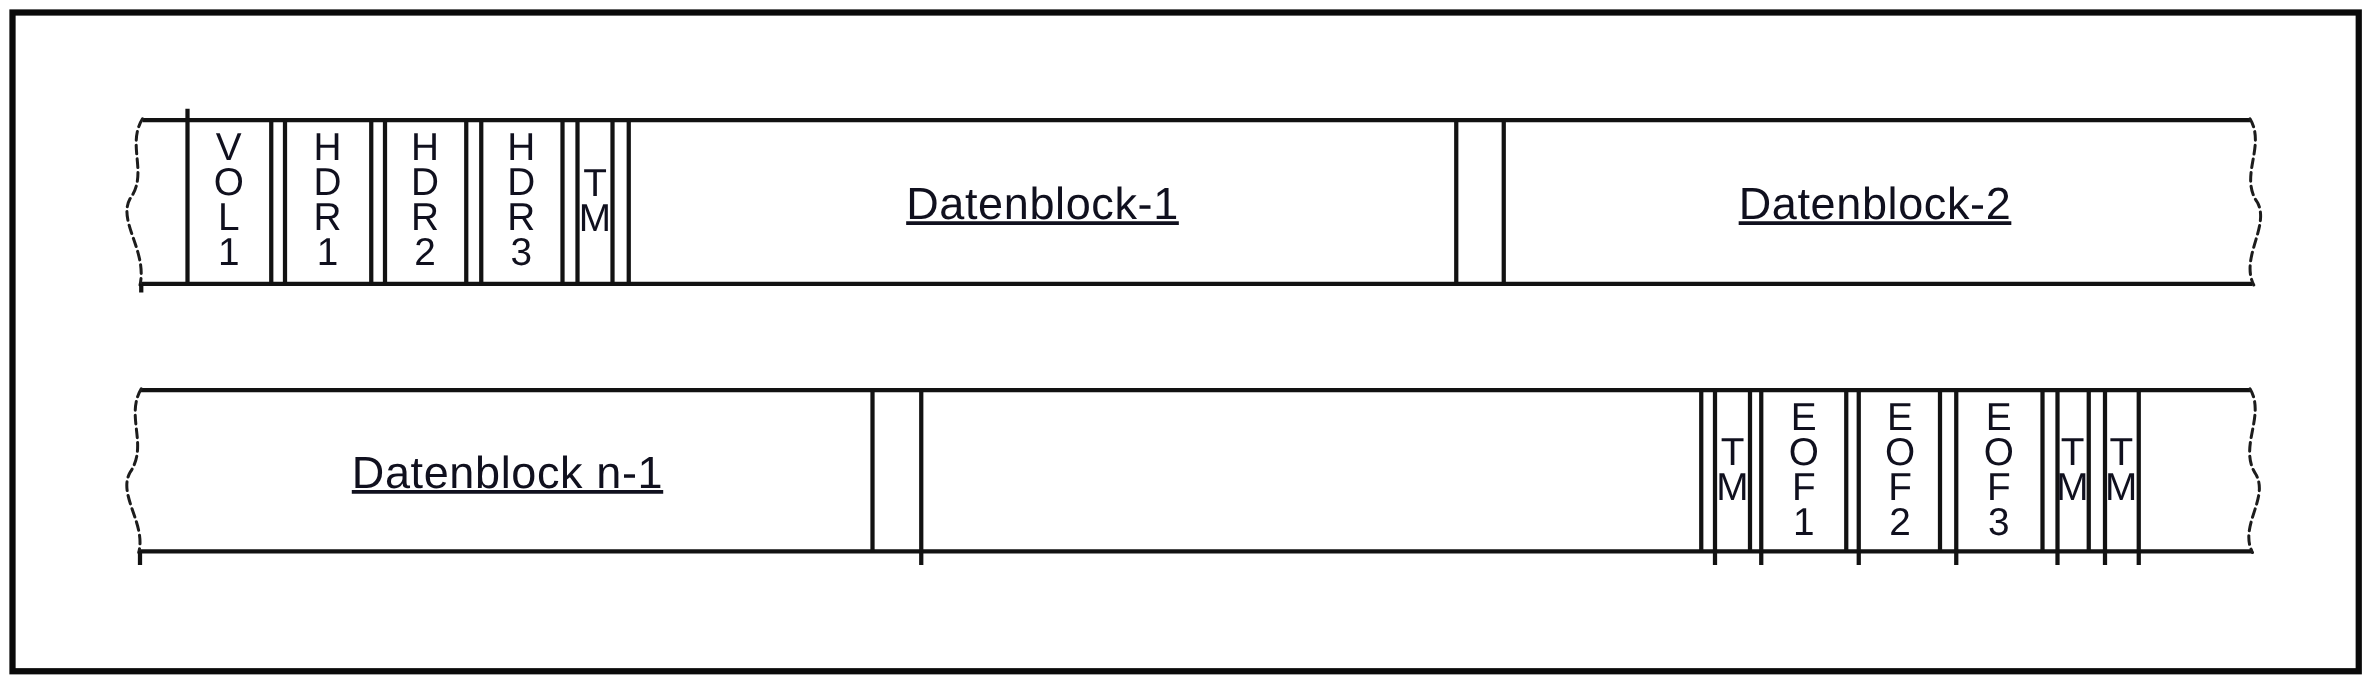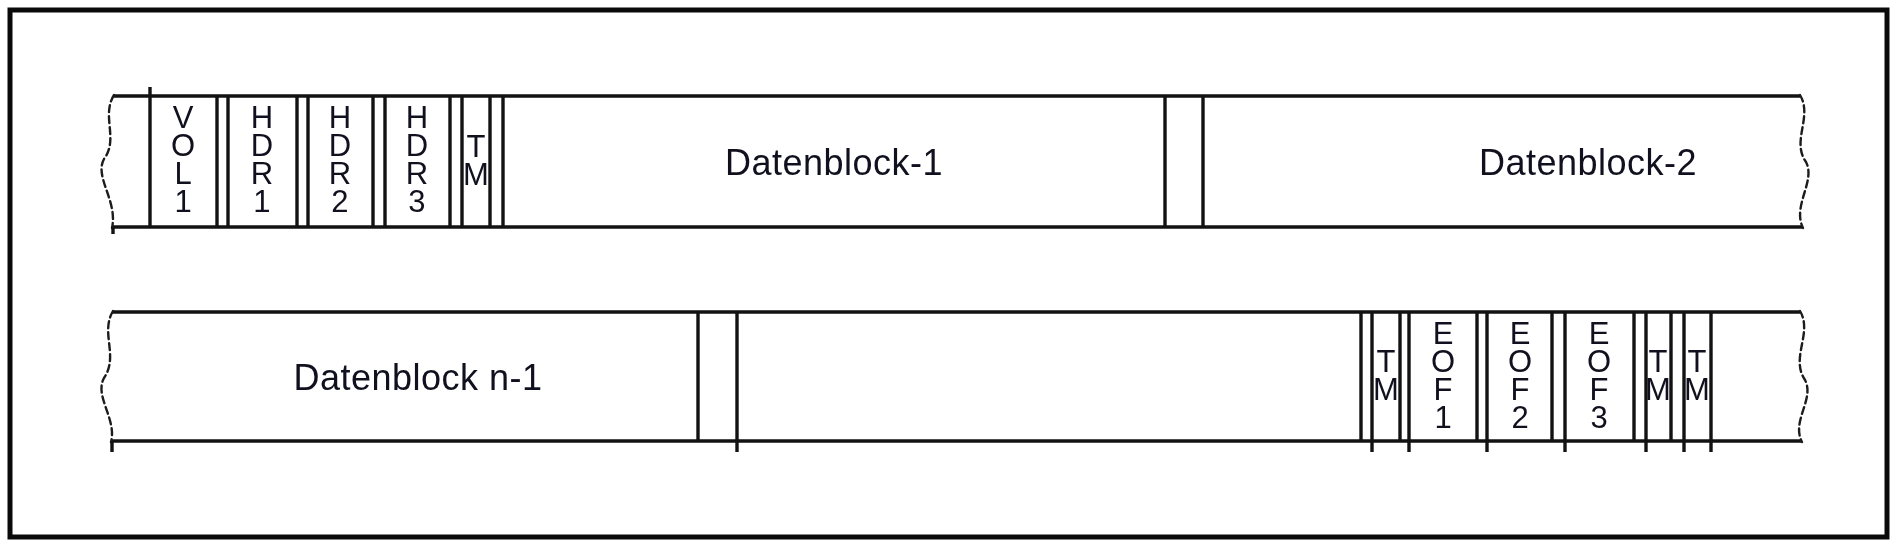--- a/index.html
+++ b/index.html
@@ -15,20 +15,21 @@
   .label {
     position: absolute;
     transform: translate(-50%, -50%);
     color: #10101e;
     user-select: none;
   }
   .block {
     font-size: 36px;
     white-space: nowrap;
     letter-spacing: 0.5px;
+    text-decoration: underline;
   }
   .stack {
     font-size: 31px;
     line-height: 28px;
     white-space: pre-line;
     text-align: center;
     font-weight: 500;
   }
   .tapeline  { stroke: #121212; stroke-width: 3.4; fill: none; }
   .border    { stroke: #0a0a0a; stroke-width: 5;  fill: none; }
@@ -118,23 +119,23 @@
 D
 R
 2</div>
   <div class="label stack" style="left:417px; top:160px">H
 D
 R
 3</div>
   <div class="label stack" style="left:476px; top:161px">T
 M</div>
   <div class="label block" style="left:834px; top:163px">Datenblock-1</div>
-  <div class="label block" style="left:1588px; top:163px">Datenblock-2</div>
+  <div class="label block" style="left:1500px; top:163px">Datenblock-2</div>
 
-  <div class="label block" style="left:418px; top:378px">Datenblock n-1</div>
+  <div class="label block" style="left:406px; top:378px">Datenblock n-1</div>
   <div class="label stack" style="left:1386px; top:376px">T
 M</div>
   <div class="label stack" style="left:1443px; top:376px">E
 O
 F
 1</div>
   <div class="label stack" style="left:1520px; top:376px">E
 O
 F
 2</div>

